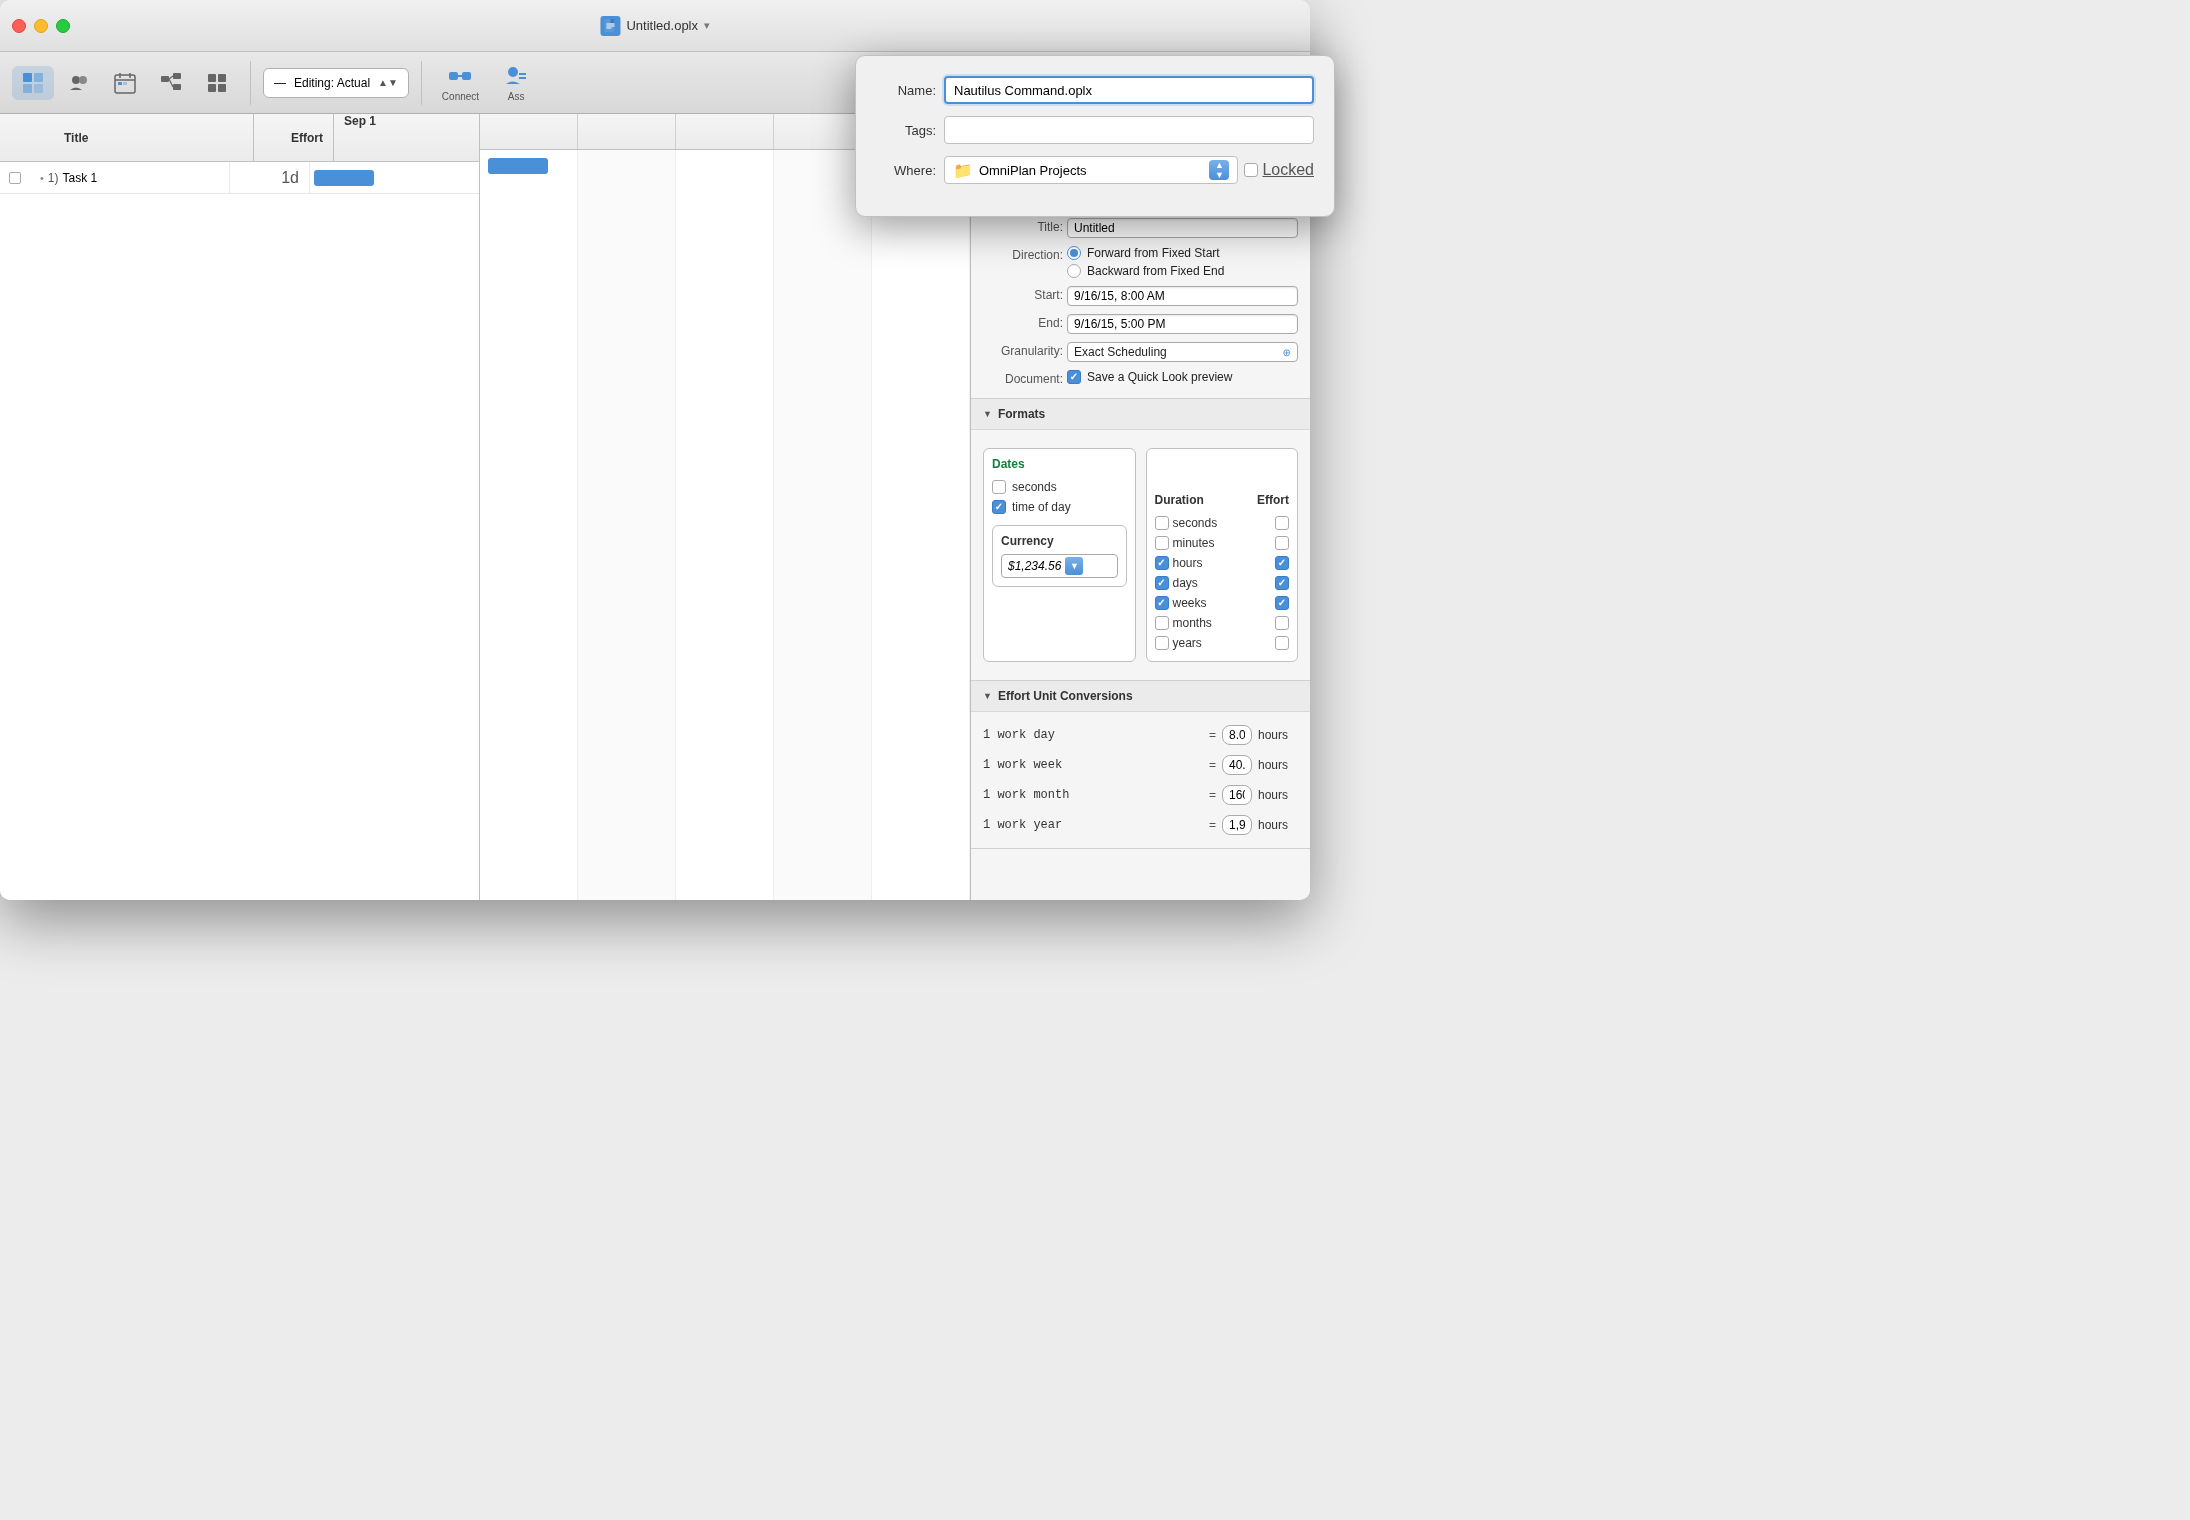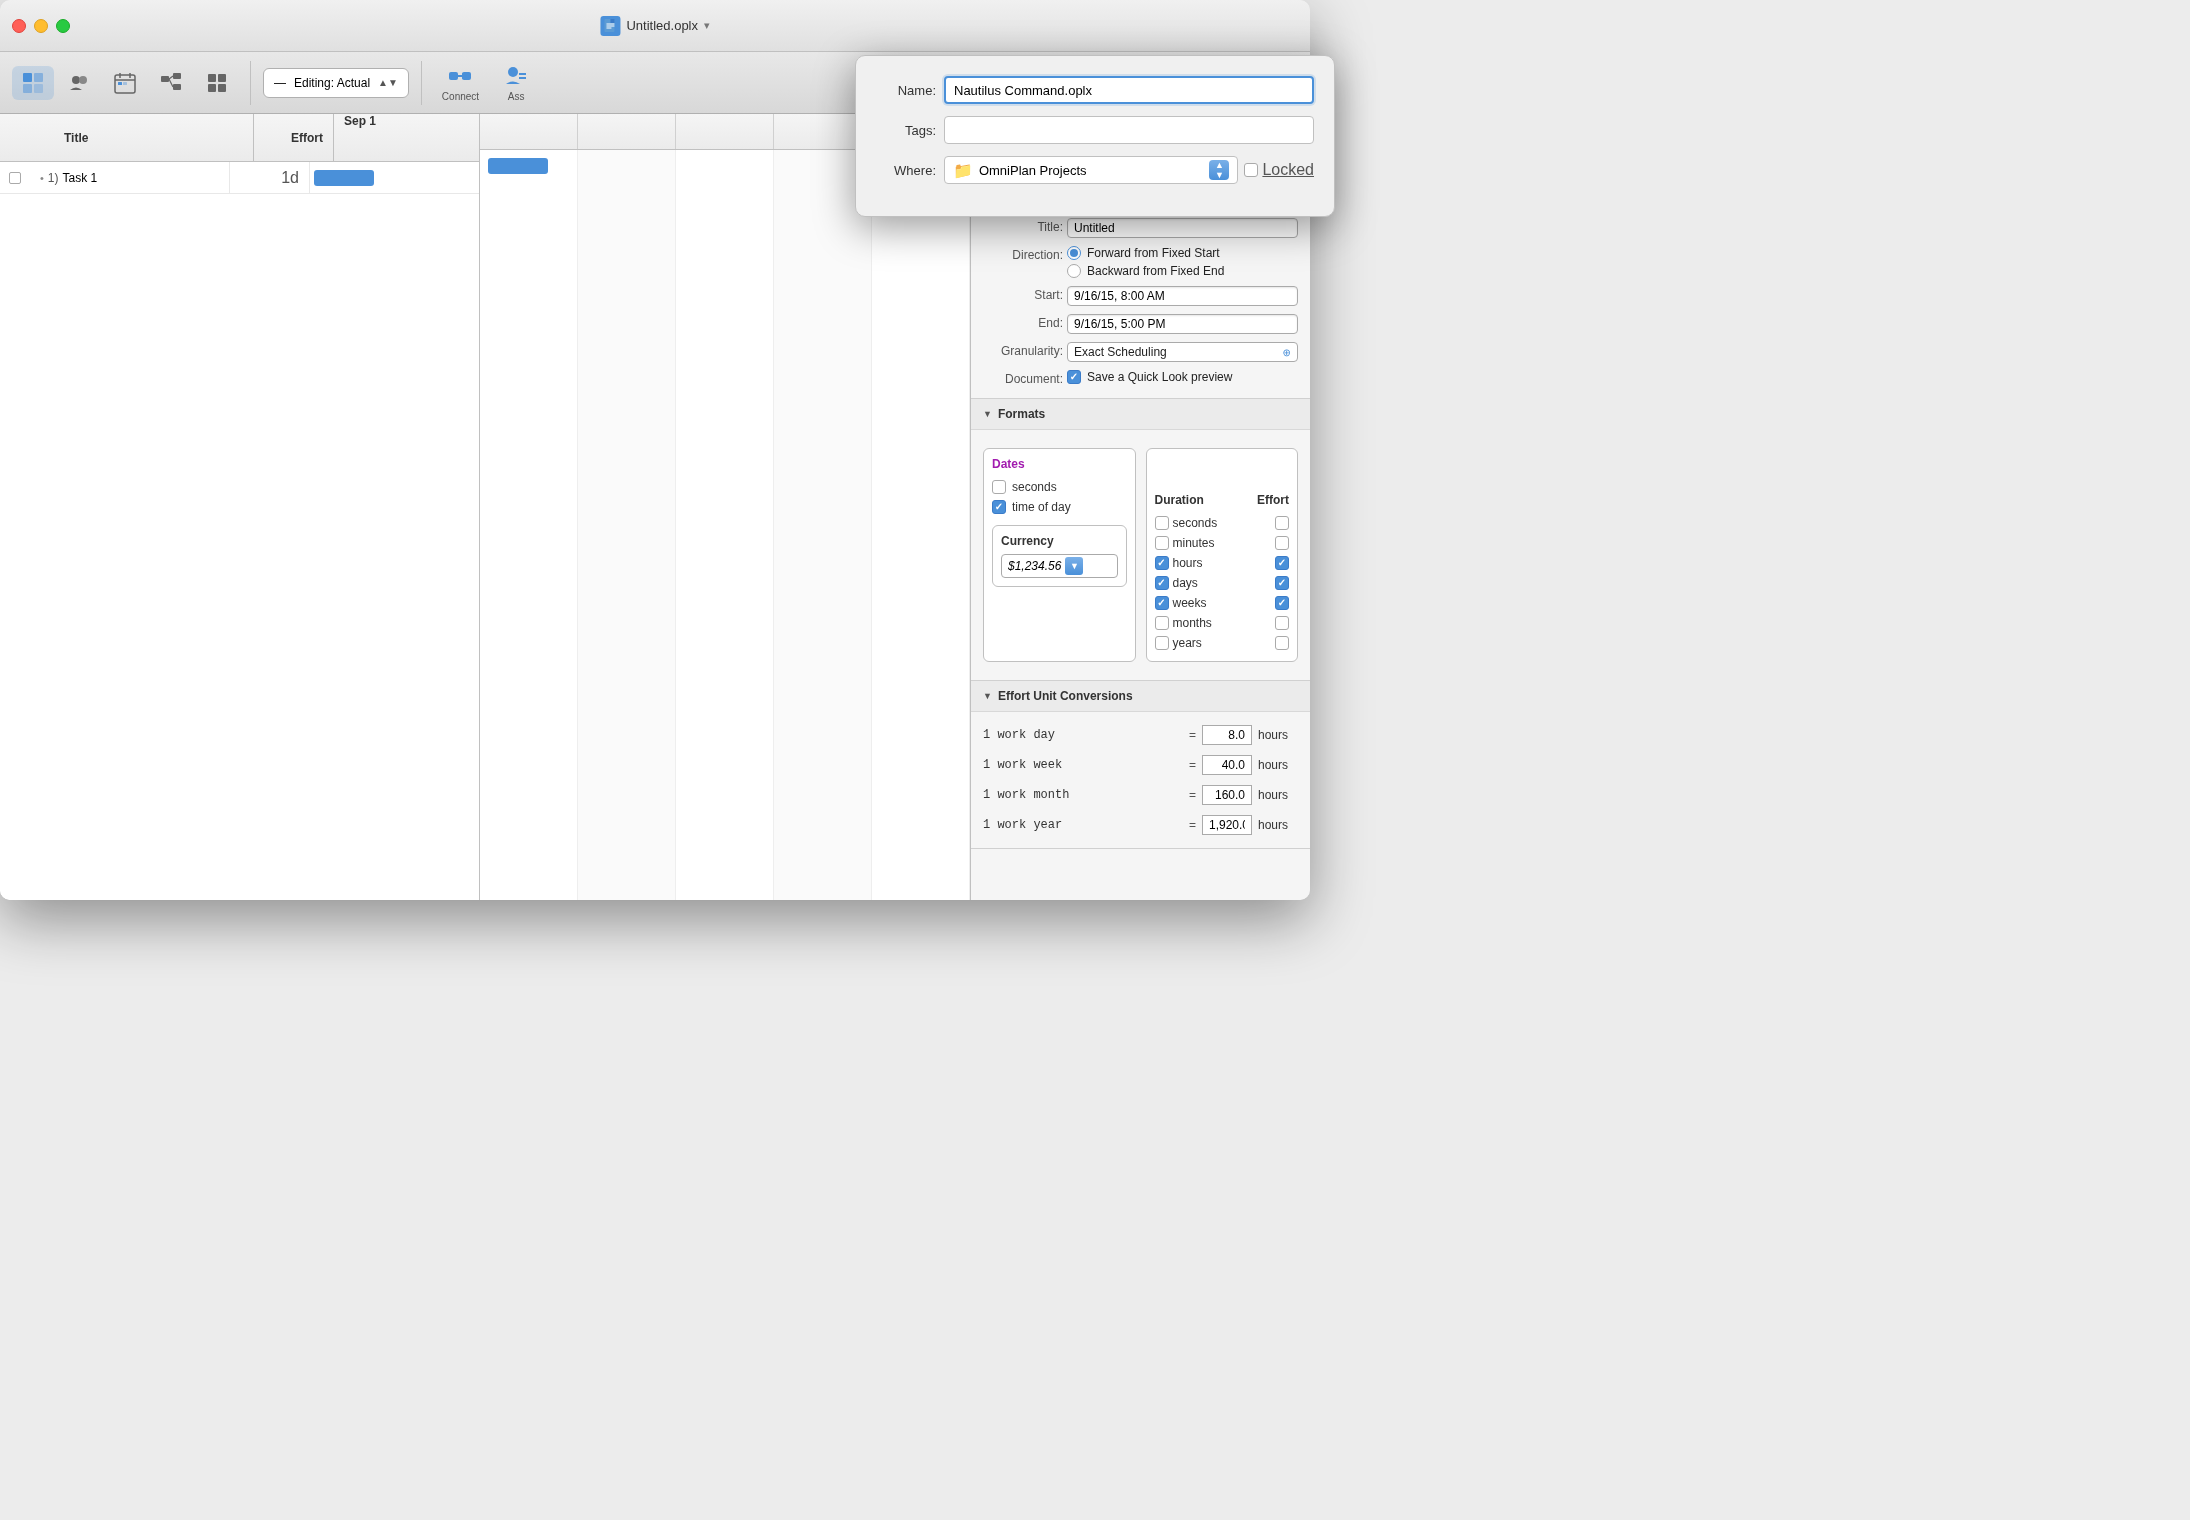--- a/index.html
+++ b/index.html
@@ -486,21 +486,21 @@
       flex: 1;
       background: white;
       border: 1px solid #c0c0c0;
       border-radius: 6px;
       padding: 8px;
     }
 
     .formats-col-header {
       font-weight: 700;
       font-size: 12px;
-      color: #a21caf;
+      color: #15803d;
       margin-bottom: 6px;
     }
 
     .formats-row {
       display: flex;
       align-items: center;
       gap: 6px;
       padding: 3px 0;
       font-size: 12px;
       color: #333;
@@ -574,23 +574,23 @@
     .conversion-label {
       flex: 1;
       font-family: Liberation Mono, monospace;
     }
 
     .conversion-eq {
       color: #555;
     }
 
     .conversion-input {
-      width: 50px;
+      width: 30px;
       border: 1px solid #aaa;
-      border-radius: 0;
+      border-radius: 8px;
       padding: 2px 6px;
       font-size: 12px;
       text-align: right;
       background: white;
     }
 
     .conversion-unit {
       width: 40px;
       font-size: 12px;
       color: #333;

